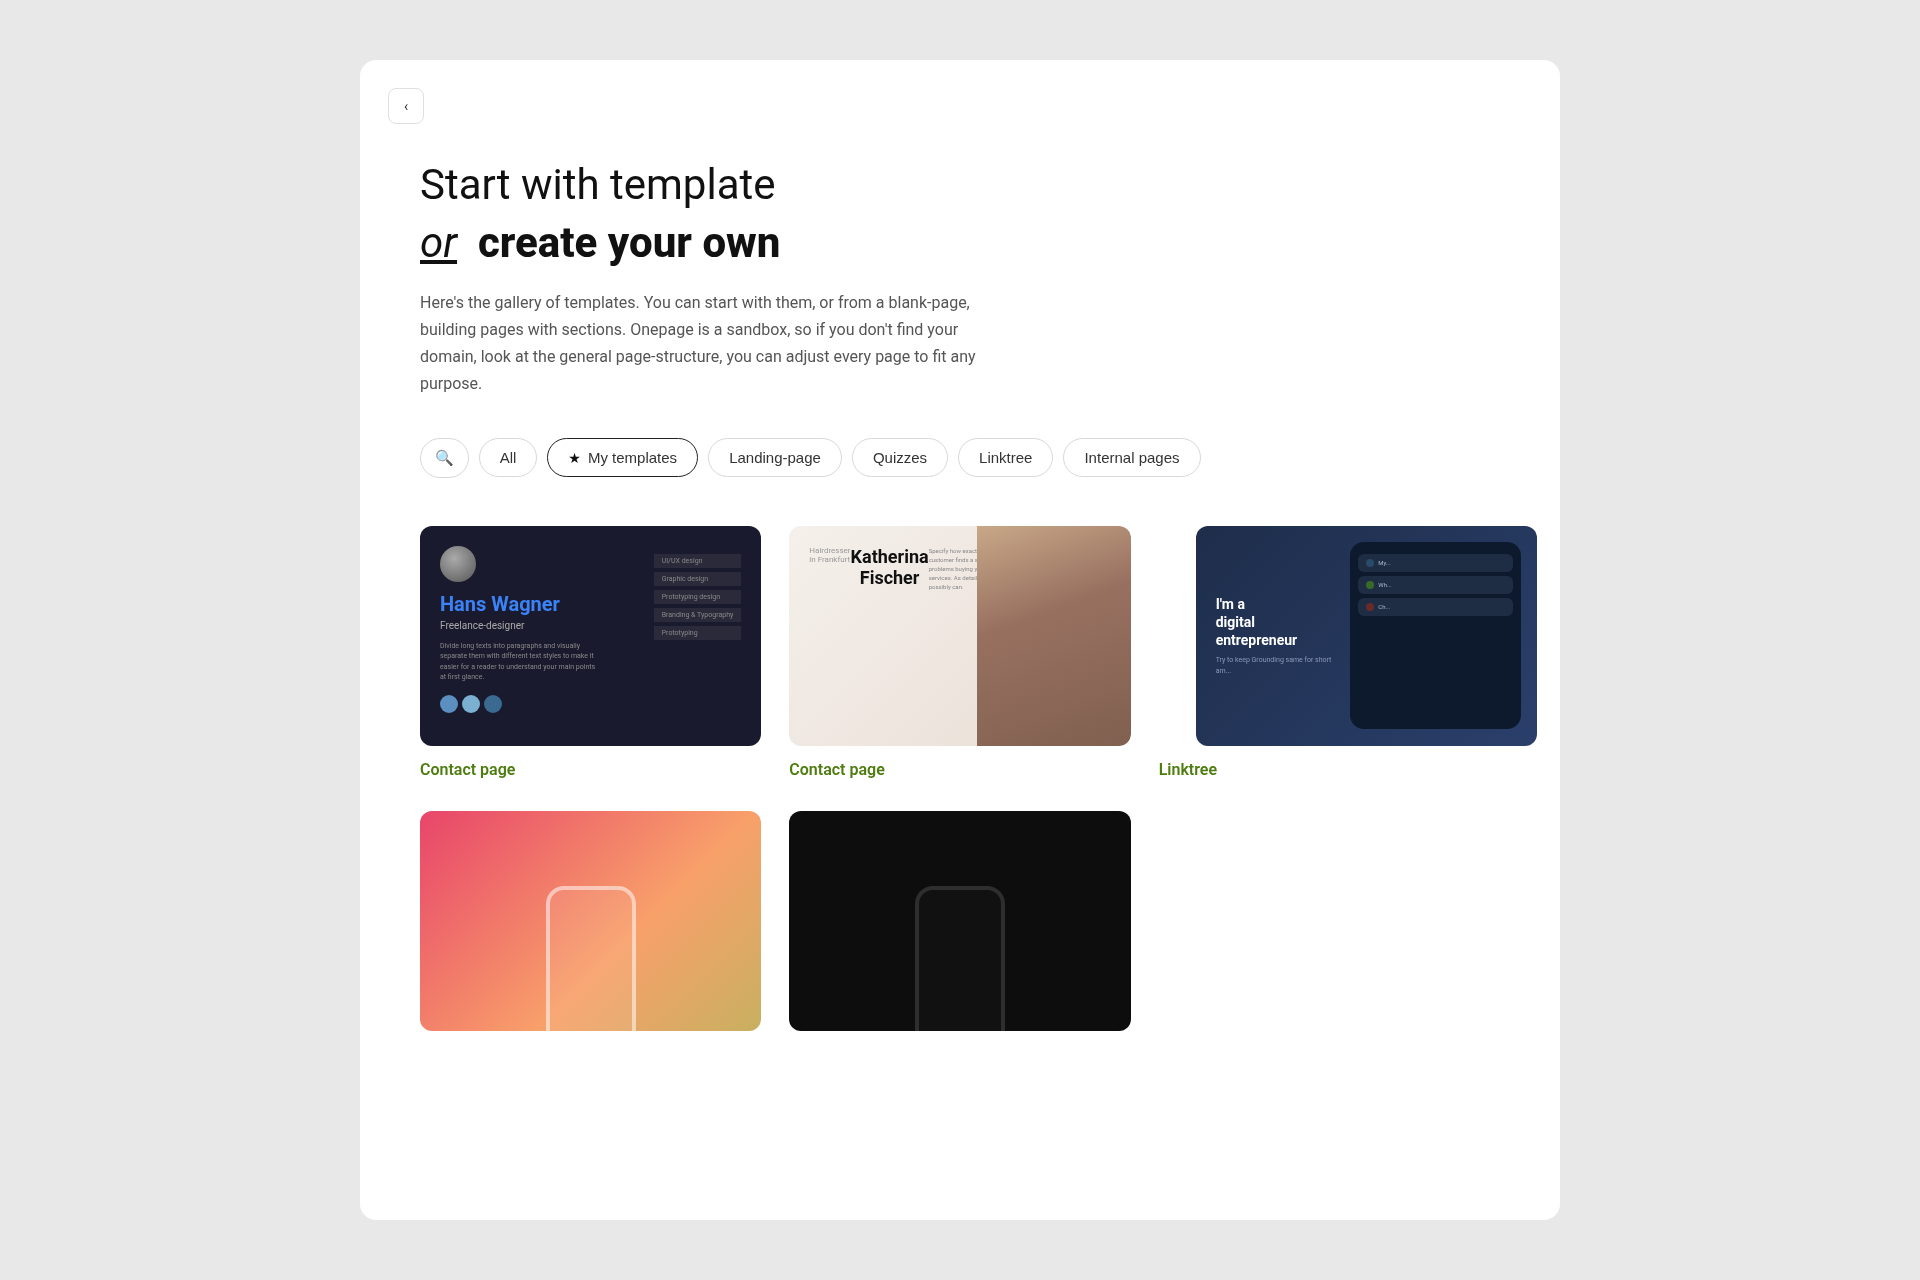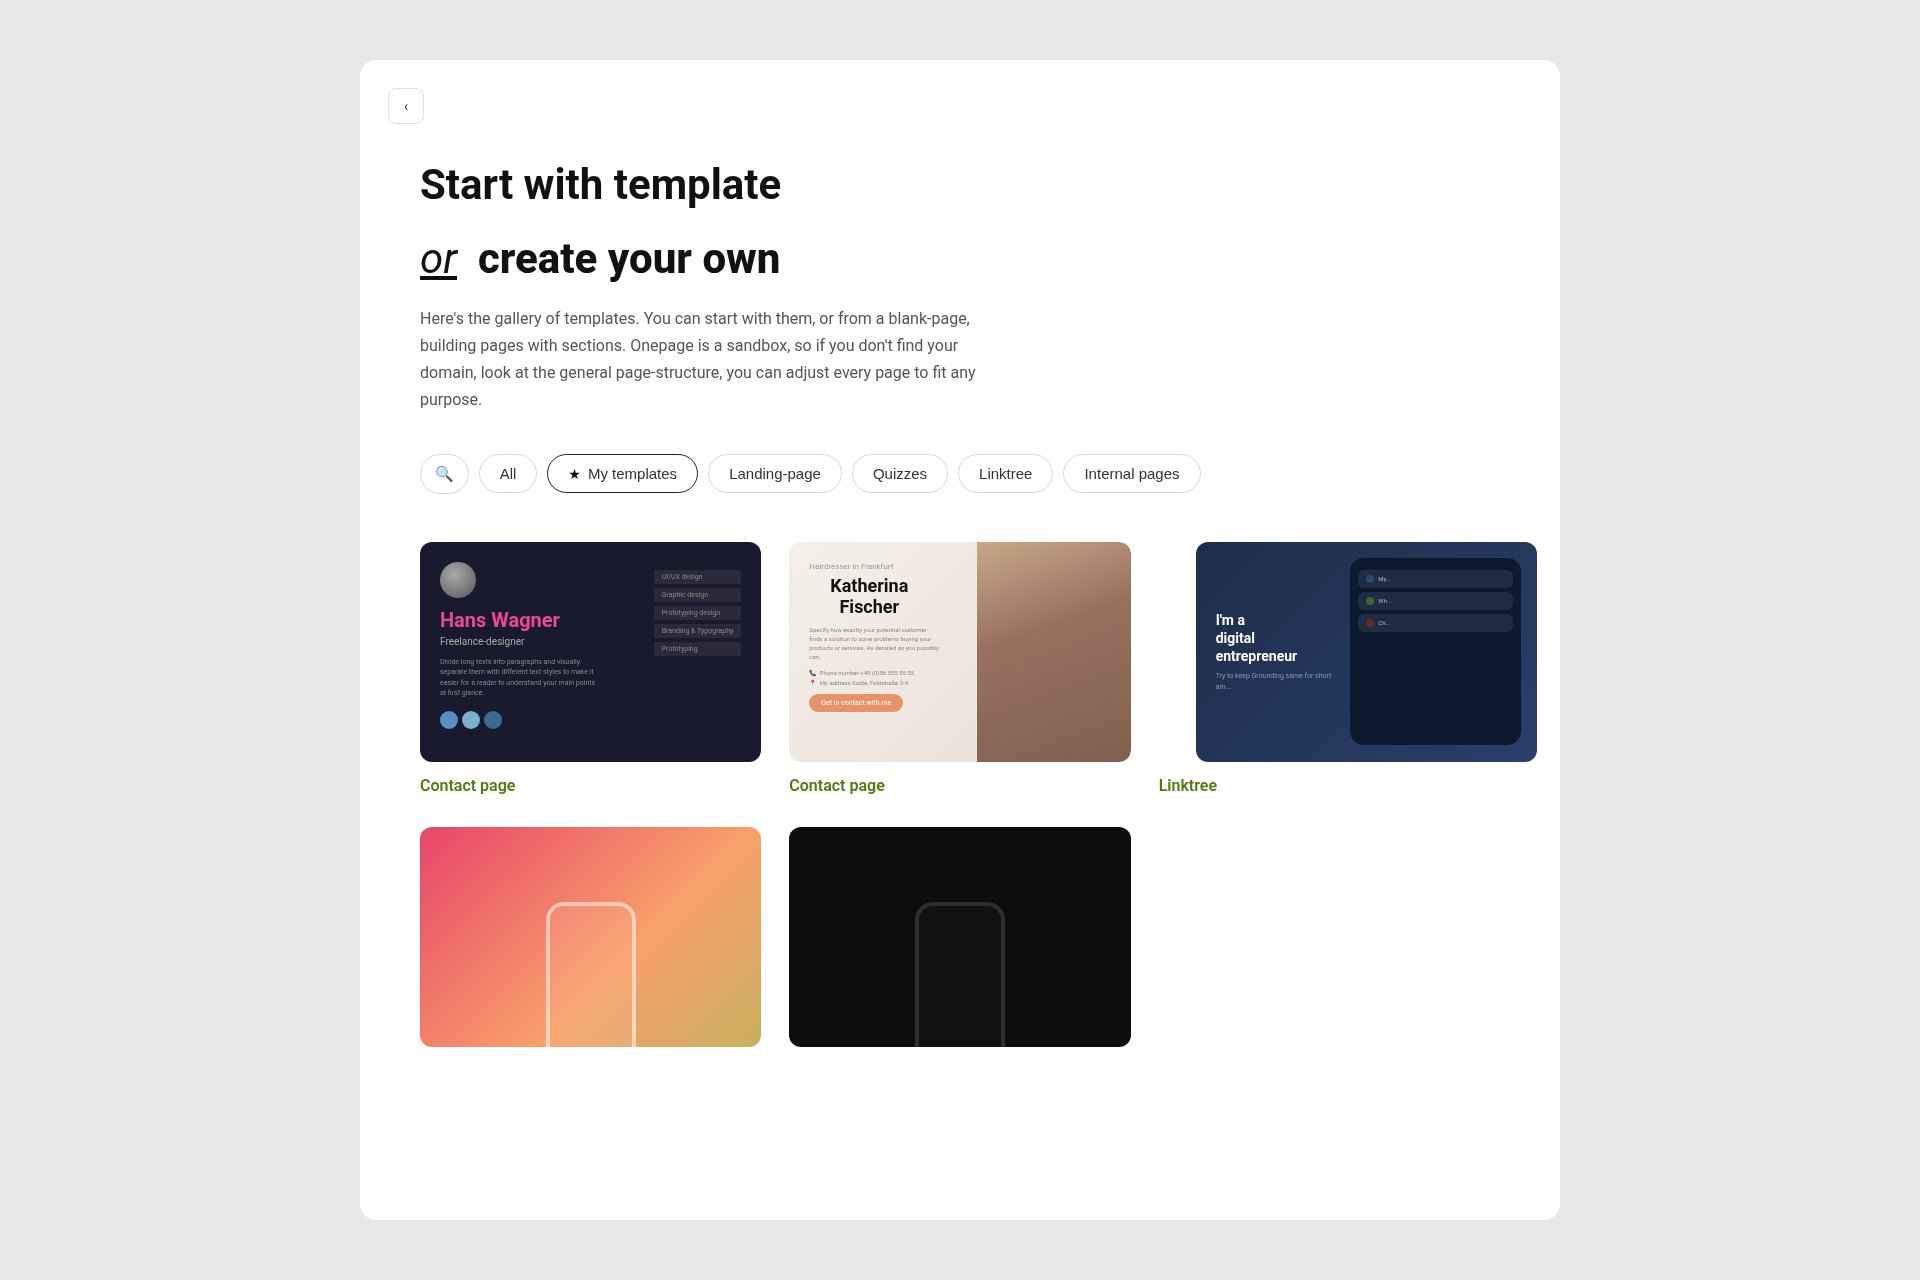--- a/index.html
+++ b/index.html
@@ -36,24 +36,24 @@
       cursor: pointer;
       font-size: 14px;
       color: #333;
     }
     .hero-section {
       margin-top: 60px;
       margin-bottom: 40px;
     }
     .hero-title {
       font-size: 42px;
-      font-weight: 700;
+      font-weight: 400;
       color: #111;
       line-height: 1.2;
-      margin-bottom: 24px;
+      margin-bottom: 8px;
     }
     .hero-subtitle {
       font-size: 42px;
       font-weight: 800;
       color: #111;
       line-height: 1.2;
       margin-bottom: 20px;
     }
     .hero-subtitle em {
       font-style: italic;
@@ -151,21 +151,21 @@
       width: 36px;
       height: 36px;
       border-radius: 50%;
       background: #888;
       margin-bottom: 10px;
       overflow: hidden;
     }
     .hans-name {
       font-size: 20px;
       font-weight: 700;
-      color: #ec4899;
+      color: #3b82f6;
       margin-bottom: 4px;
     }
     .hans-role {
       font-size: 10px;
       color: #aaa;
       margin-bottom: 10px;
     }
     .hans-desc {
       font-size: 7px;
       color: #888;
@@ -196,21 +196,21 @@
       color: #888;
       background: #2a2a3a;
       padding: 3px 8px;
       border-radius: 0;
     }
     
     .hairdresser-card {
       padding: 20px;
       height: 100%;
       display: flex;
-      flex-direction: column;
+      flex-direction: row;
       position: relative;
     }
     .hairdresser-top {
       font-size: 8px;
       color: #999;
       margin-bottom: 4px;
     }
     .hairdresser-name {
       font-size: 18px;
       font-weight: 700;

